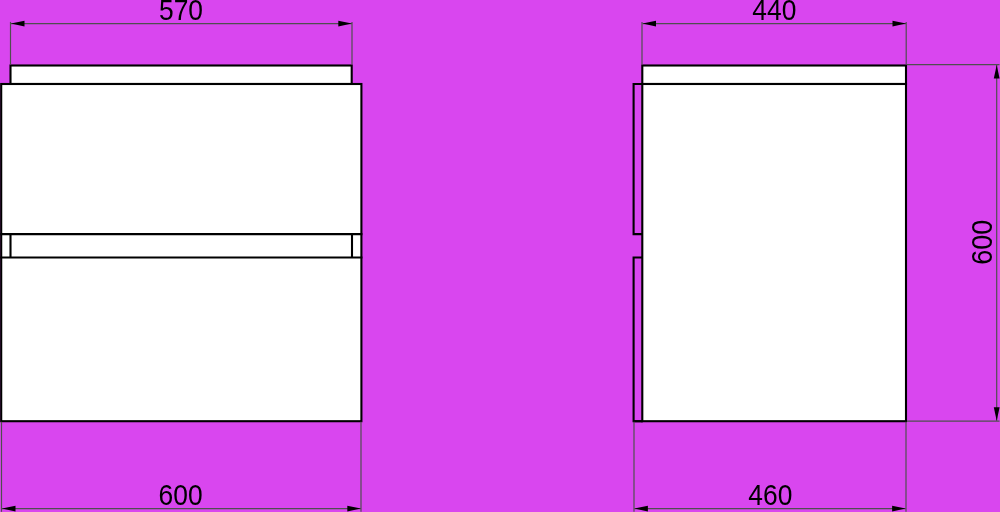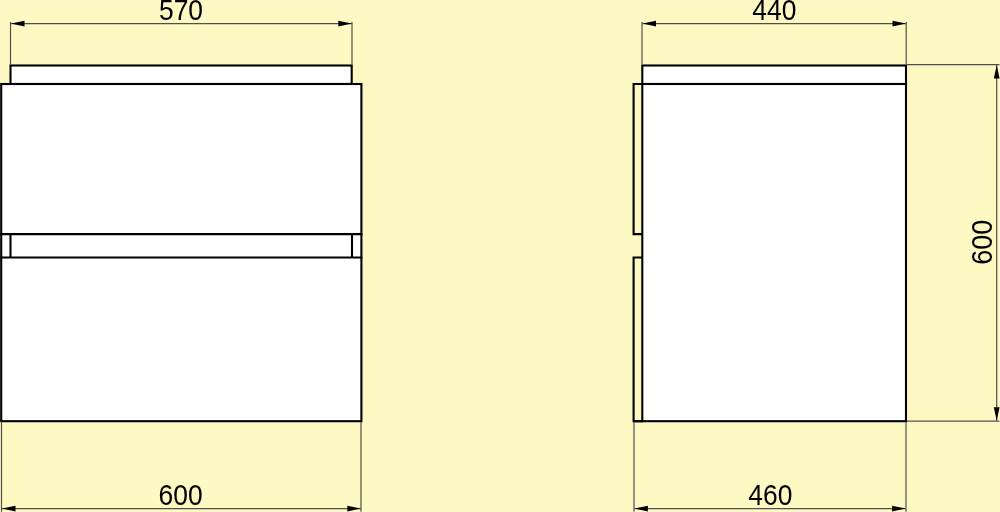--- a/index.html
+++ b/index.html
@@ -1,16 +1,16 @@
 <!DOCTYPE html>
 <html><head>
 <meta charset="utf-8">
 <style>
   html,body{margin:0;padding:0;background:#ffffff;}
-  .page{width:1000px;height:512px;position:relative;overflow:hidden;background:#fef9c3;}
+  .page{width:1000px;height:512px;position:relative;overflow:hidden;background:#d946ef;}
   svg{display:block;}
   text{font-family:"Liberation Sans", sans-serif;fill:#000;}
 </style>
 </head>
 <body>
 <div class="page">
 <svg width="1000" height="512" viewBox="0 0 1000 512">
   <defs></defs>
 
   <rect x="10.5" y="65.5" width="341.2" height="18.5" fill="#fff" stroke="#000" stroke-width="2.1"></rect>

